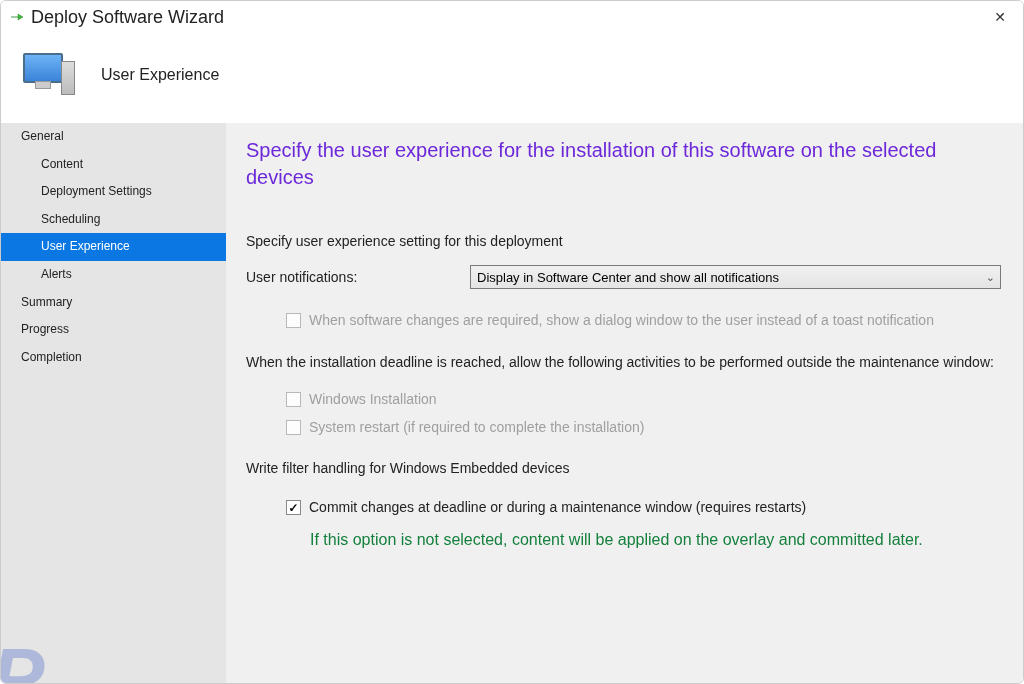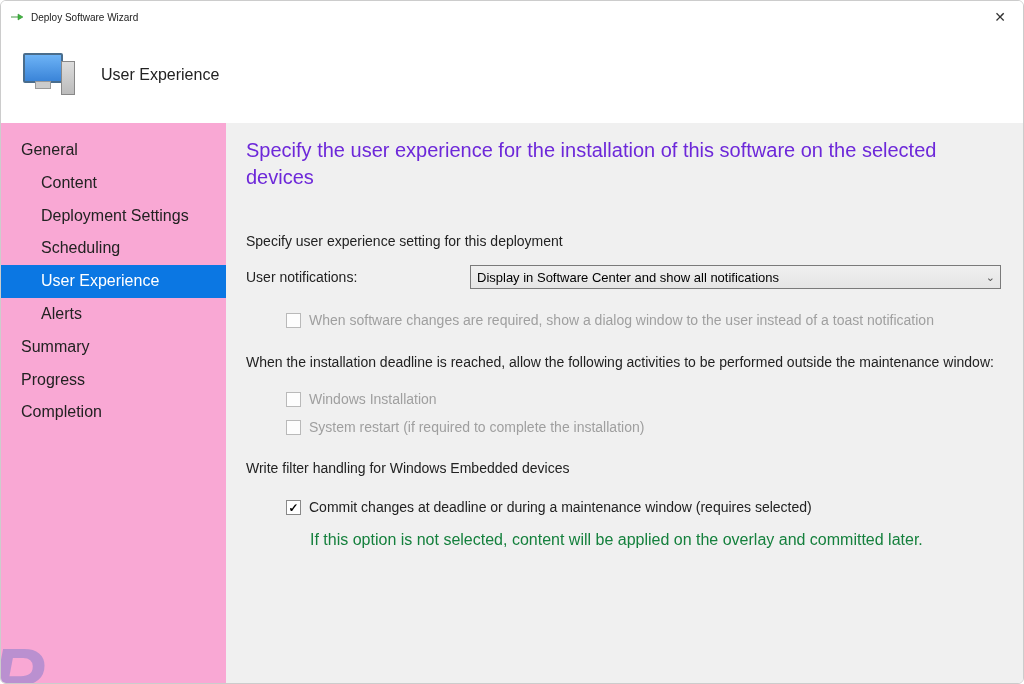--- a/index.html
+++ b/index.html
@@ -19,21 +19,21 @@
     display: flex;
     align-items: center;
     height: 32px;
     padding: 0 8px;
     background: #fff;
   }
   .title-bar .arrow-icon {
     width: 16px; height: 16px; margin-right: 6px;
     display: inline-flex; align-items: center; justify-content: center;
   }
-  .title-bar .title-text { font-size: 10px; color: #222; }
+  .title-bar .title-text { font-size: 18px; color: #222; }
   .title-bar .close-x {
     margin-left: auto;
     width: 30px; text-align: center;
     cursor: pointer;
     color: #333;
     font-size: 14px;
   }
   .header-band {
     display: flex;
     align-items: center;
@@ -66,23 +66,23 @@
   .header-band .page-title {
     font-size: 16px;
     color: #222;
   }
   .body-area {
     display: flex;
     height: calc(684px - 32px - 90px);
   }
   .sidebar {
     width: 225px;
-    background: #f9a8d4;
-    padding-top: 11px;
-    font-size: 16px;
+    background: #e5e5e5;
+    padding-top: 0;
+    font-size: 12px;
     color: #222;
   }
   .sidebar .nav-item {
     padding: 6px 8px 6px 20px;
     line-height: 1.3;
     cursor: pointer;
   }
   .sidebar .nav-sub { padding-left: 40px; }
   .sidebar .nav-item.selected{
     background:#0b77e3;
@@ -252,21 +252,21 @@
 
     <div class="chk-row" style="margin-bottom:24px;">
       <span class="chk disabled"></span>
       <span class="chk-label disabled">System restart  (if required to complete the installation)</span>
     </div>
 
     <div class="section-label" style="margin-bottom:22px;">Write filter handling for Windows Embedded devices</div>
 
     <div class="chk-row">
       <span class="chk checked"></span>
-      <span class="chk-label">Commit changes at deadline or during a maintenance window (requires selected)</span>
+      <span class="chk-label">Commit changes at deadline or during a maintenance window (requires restarts)</span>
     </div>
 
     <div class="note">If this option is not selected, content will be applied on the overlay and committed later.</div>
   </div>
 
 </div>
 
 <div class="watermark">P</div>
 
 </body></html>

